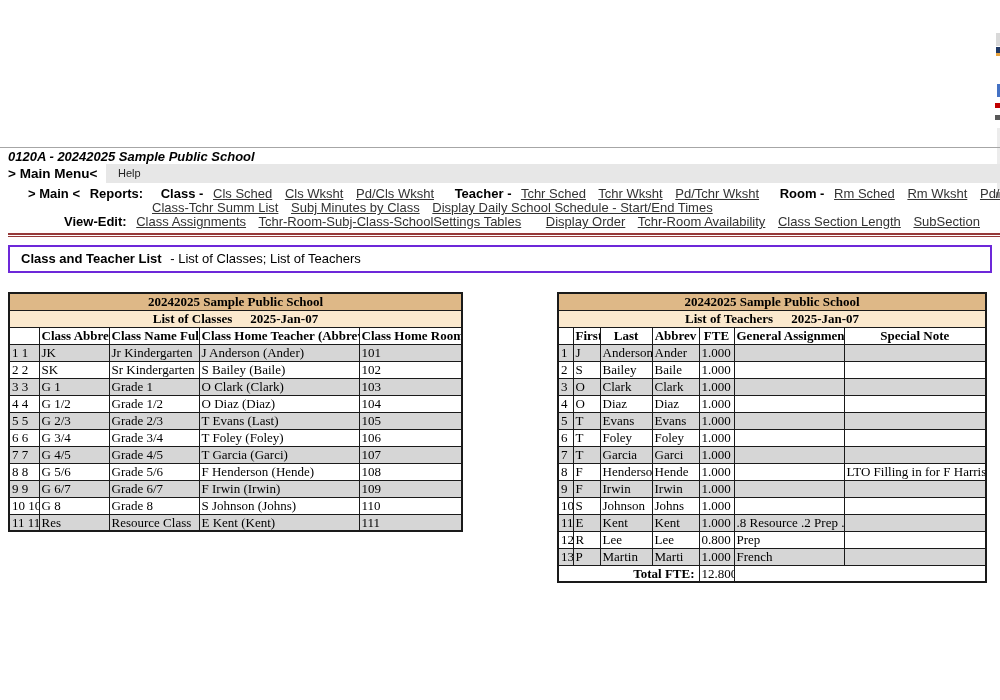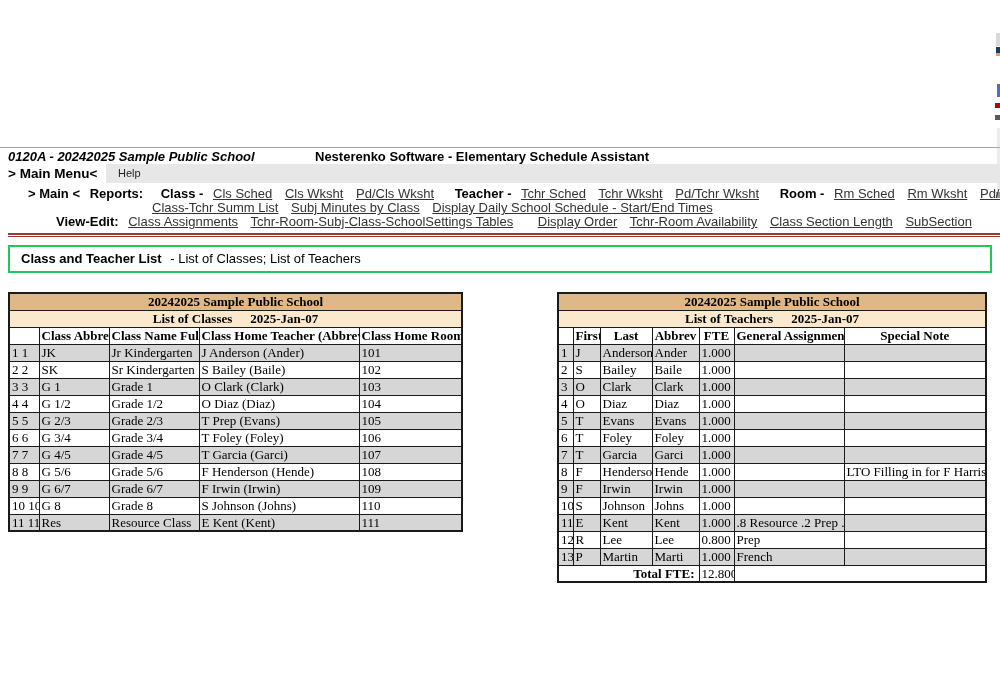--- a/index.html
+++ b/index.html
@@ -36,32 +36,32 @@
   .app-title{position:absolute;left:315px;top:0;font-weight:bold;font-size:13px;}
 
   .menu-bar{position:absolute;left:0;top:164px;width:1000px;height:19px;border-radius:7px;}
   .menu-bar .menu-gray{position:absolute;left:106px;top:0;right:0;height:19px;background:var(--help-bg);}
   .main-menu{position:absolute;left:8px;top:0;height:19px;line-height:19px;font-weight:bold;font-size:13.5px;cursor:pointer;}
   .help-item{position:absolute;left:112px;top:0;height:19px;line-height:19px;font-size:11px;color:#222;cursor:pointer;padding:0 6px;}
 
   .nav-row{position:absolute;white-space:nowrap;font-size:13px;line-height:14px;}
   .nav1{left:28px;top:187px;}
   .nav2{left:152px;top:201px;}
-  .nav3{left:56px;top:215px;}
+  .nav3{left:64px;top:215px;}
   .nav-label{font-weight:bold;margin-right:6px;}
   .nav-label.grp{margin-left:8px;}
   .nav-link{color:var(--link);text-decoration:underline;cursor:pointer;margin-right:9px;}
   .nav-link:last-child{margin-right:0;}
   .gap-lg{margin-left:12px;}
 
   .red-rule{position:absolute;left:8px;top:233px;width:992px;height:4px;
     border-top:2px solid var(--rule-red);border-bottom:1px solid var(--rule-red);}
 
   .header-box{position:absolute;left:8px;top:245px;width:984px;height:28px;
-    border:2px solid #22c55e;background:#fff;line-height:24px;padding-left:11px;font-size:13px;white-space:nowrap;}
+    border:2px solid #6d28d9;background:#fff;line-height:24px;padding-left:11px;font-size:13px;white-space:nowrap;}
   .header-box .hb-title{font-weight:bold;}
   .header-box .hb-sub{margin-left:5px;}
 
   
   table.rpt{position:absolute;top:292px;border-collapse:collapse;table-layout:fixed;
     font-family:"Liberation Serif",serif;font-size:13px;border:2px solid #1a1a1a;}
   table.rpt td,table.rpt th{border:1px solid #1a1a1a;padding:0 2px;height:17px;line-height:15px;
     overflow:hidden;white-space:nowrap;text-align:left;font-weight:normal;}
   table.rpt tr.tan1 th{background:var(--tan-dark);font-weight:bold;text-align:center;}
   table.rpt tr.tan2 th{background:var(--tan-light);font-weight:bold;text-align:center;}
@@ -83,21 +83,20 @@
 <div class="frag frag-c"></div>
 <div class="frag frag-d"></div>
 <div class="frag frag-e"></div>
 <div class="frag frag-f"></div>
 <div class="frag frag-g"></div>
 
 <div class="hr-top"></div>
 
 <div class="title-row">
   <span class="school-title">0120A - 20242025 Sample Public School</span>
-  <span class="app-title">Nesterenko Software - Elementary Schedule Assistant</span>
 </div>
 
 <div class="menu-bar">
   <div class="menu-gray"></div>
   <span class="main-menu">&gt; Main Menu&lt;</span>
   <span class="help-item">Help</span>
 </div>
 
 <div class="nav-row nav1">
   <span class="nav-label">&gt; Main &lt;</span>
@@ -188,21 +187,21 @@
         <td>4 4</td>
         <td>G 1/2</td>
         <td>Grade 1/2</td>
         <td>O Diaz (Diaz)</td>
         <td>104</td>
       </tr>
       <tr class="odd">
         <td>5 5</td>
         <td>G 2/3</td>
         <td>Grade 2/3</td>
-        <td>T Prep (Evans)</td>
+        <td>T Evans (Last)</td>
         <td>105</td>
       </tr>
       <tr class="even">
         <td>6 6</td>
         <td>G 3/4</td>
         <td>Grade 3/4</td>
         <td>T Foley (Foley)</td>
         <td>106</td>
       </tr>
       <tr class="odd">

